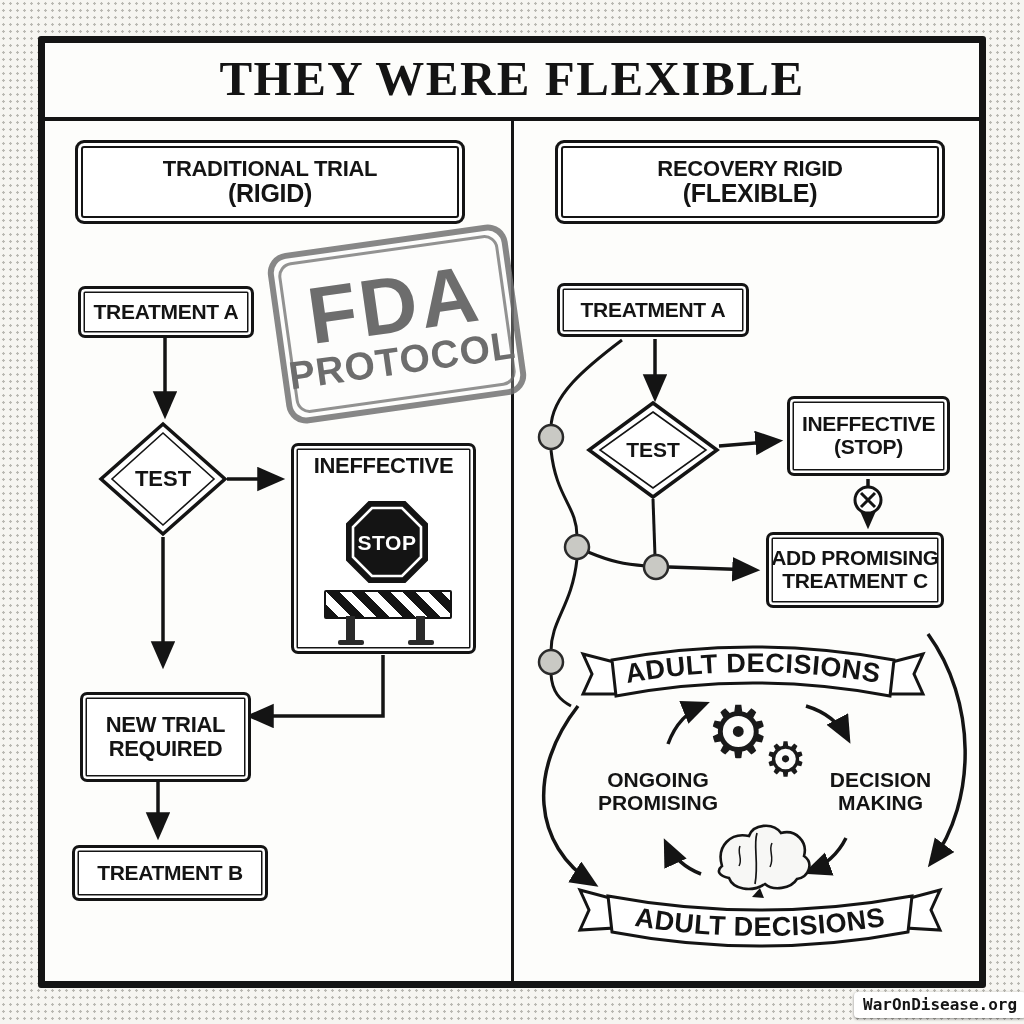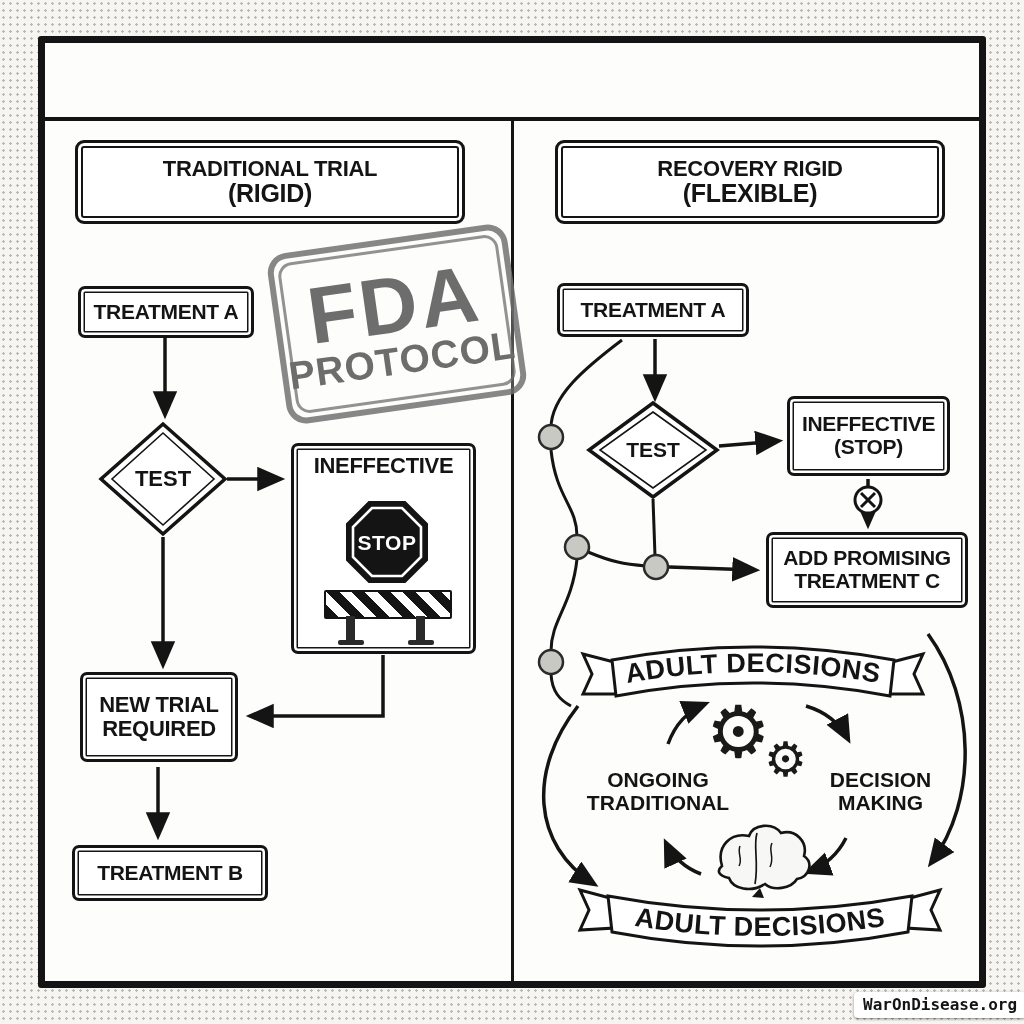--- a/index.html
+++ b/index.html
@@ -65,20 +65,21 @@
     z-index:6;box-shadow:0 1px 3px rgba(0,0,0,0.45);
   }
 </style>
 </head>
 <body>
 
 <div class="stage">
 
   <div class="panel abs"></div>
 
+  <div class="abs page-title">THEY WERE FLEXIBLE</div>
   <div class="abs title-underline"></div>
   <div class="abs v-divider"></div>
 
   <svg class="conn" width="1024" height="1024" viewBox="0 0 1024 1024">
     <defs>
       <marker id="ah" markerWidth="10" markerHeight="8" refX="6.5" refY="3.5" orient="auto">
         <path d="M0,0 L8,3.5 L0,7 Z" fill="#141414"></path>
       </marker>
     </defs>
 
@@ -175,21 +176,21 @@
       <polygon points="33,14 63,14 82,33 82,63 63,82 33,82 14,63 14,33" fill="none" stroke="#fff" stroke-width="2.6"></polygon>
       <text x="48" y="56" text-anchor="middle" fill="#fff" style="font:700 21px 'Liberation Sans',sans-serif;letter-spacing:0.5px">STOP</text>
     </svg>
     <div class="barricade"></div>
     <div class="leg" style="left:52px;"></div>
     <div class="leg" style="left:122px;"></div>
     <div class="foot" style="left:44px;"></div>
     <div class="foot" style="left:114px;"></div>
   </div>
 
-  <div class="abs dbox" style="left:80px;top:672px;width:158px;height:90px;">
+  <div class="abs dbox" style="left:80px;top:692px;width:171px;height:90px;">
     <div class="t22">NEW TRIAL</div>
     <div class="t22">REQUIRED</div>
   </div>
 
   <div class="abs dbox" style="left:72px;top:845px;width:196px;height:56px;">
     <div class="t21">TREATMENT B</div>
   </div>
 
   <div class="abs stamp">
     <div class="stamp-inner">
@@ -212,31 +213,31 @@
   <div class="abs dbox" style="left:787px;top:396px;width:163px;height:80px;">
     <div class="t21">INEFFECTIVE</div>
     <div class="t21">(STOP)</div>
   </div>
 
   <svg class="abs topsvg" style="left:850px;top:482px;" width="36" height="36" viewBox="0 0 36 36">
     <circle cx="18" cy="18" r="13" fill="#fff" stroke="#141414" stroke-width="3"></circle>
     <path d="M11,11 L25,25 M25,11 L11,25" stroke="#141414" stroke-width="3" fill="none"></path>
   </svg>
 
-  <div class="abs dbox" style="left:766px;top:532px;width:202px;height:76px;">
+  <div class="abs dbox" style="left:766px;top:532px;width:178px;height:76px;">
     <div class="t21">ADD PROMISING</div>
     <div class="t21">TREATMENT C</div>
   </div>
 
   <div class="gear" style="left:706px;top:696px;font-size:72px;">⚙</div>
   <div class="gear" style="left:764px;top:735px;font-size:48px;">⚙</div>
 
   <div class="free-label" style="left:583px;top:768px;width:150px;font-size:21px;">
     <div>ONGOING</div>
-    <div>TRADITIONAL</div>
+    <div>PROMISING</div>
   </div>
 
   <div class="free-label" style="left:813px;top:768px;width:135px;font-size:21px;">
     <div>DECISION</div>
     <div>MAKING</div>
   </div>
 
   <div class="abs watermark">WarOnDisease.org</div>
 
 </div>

